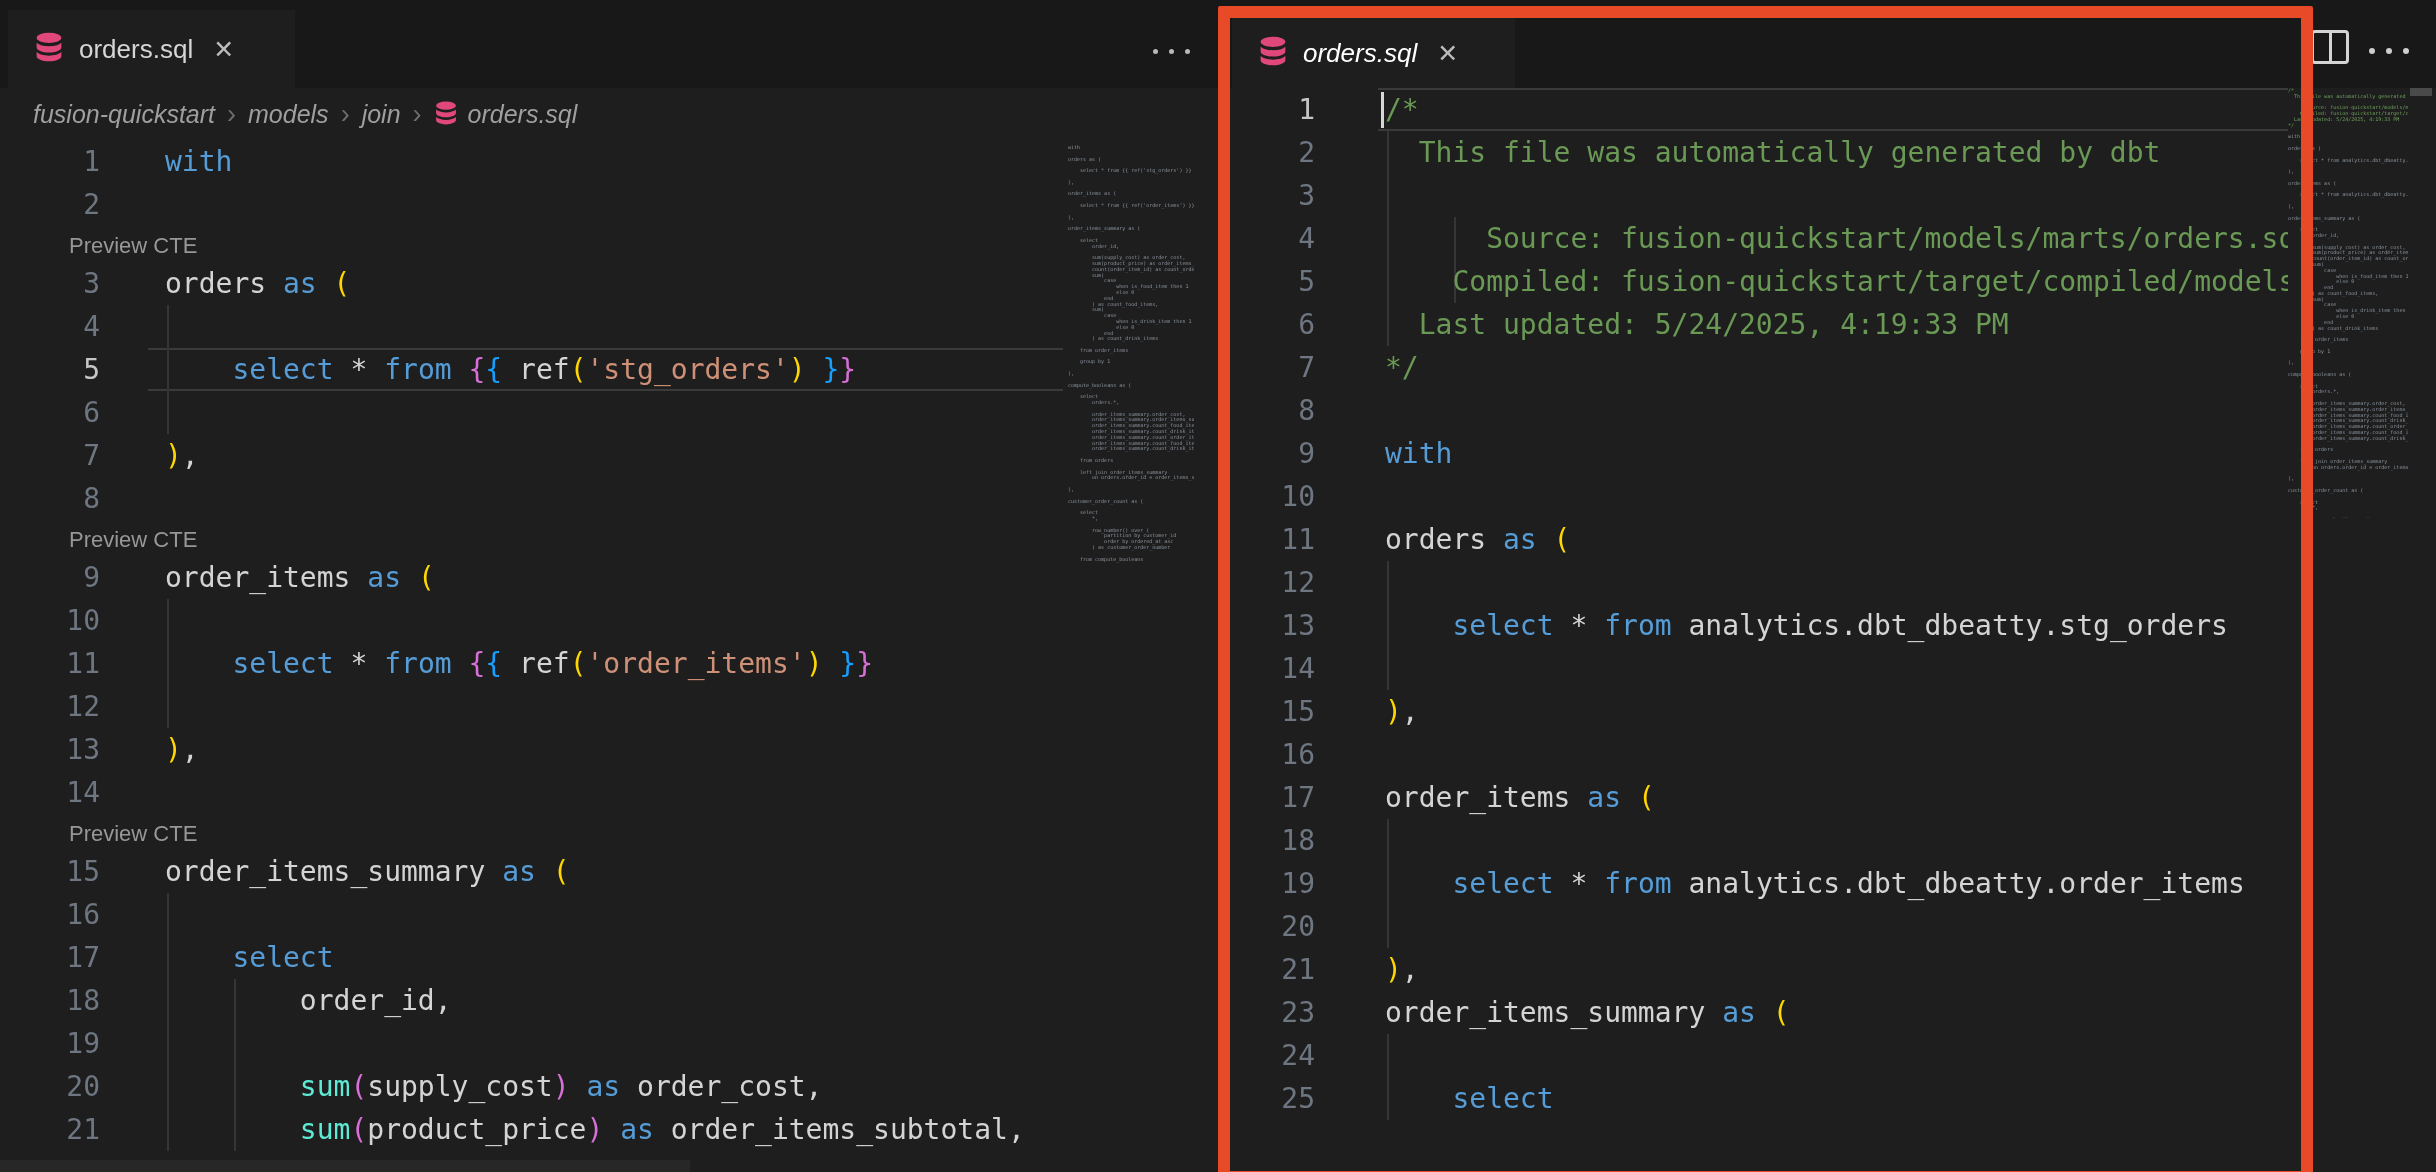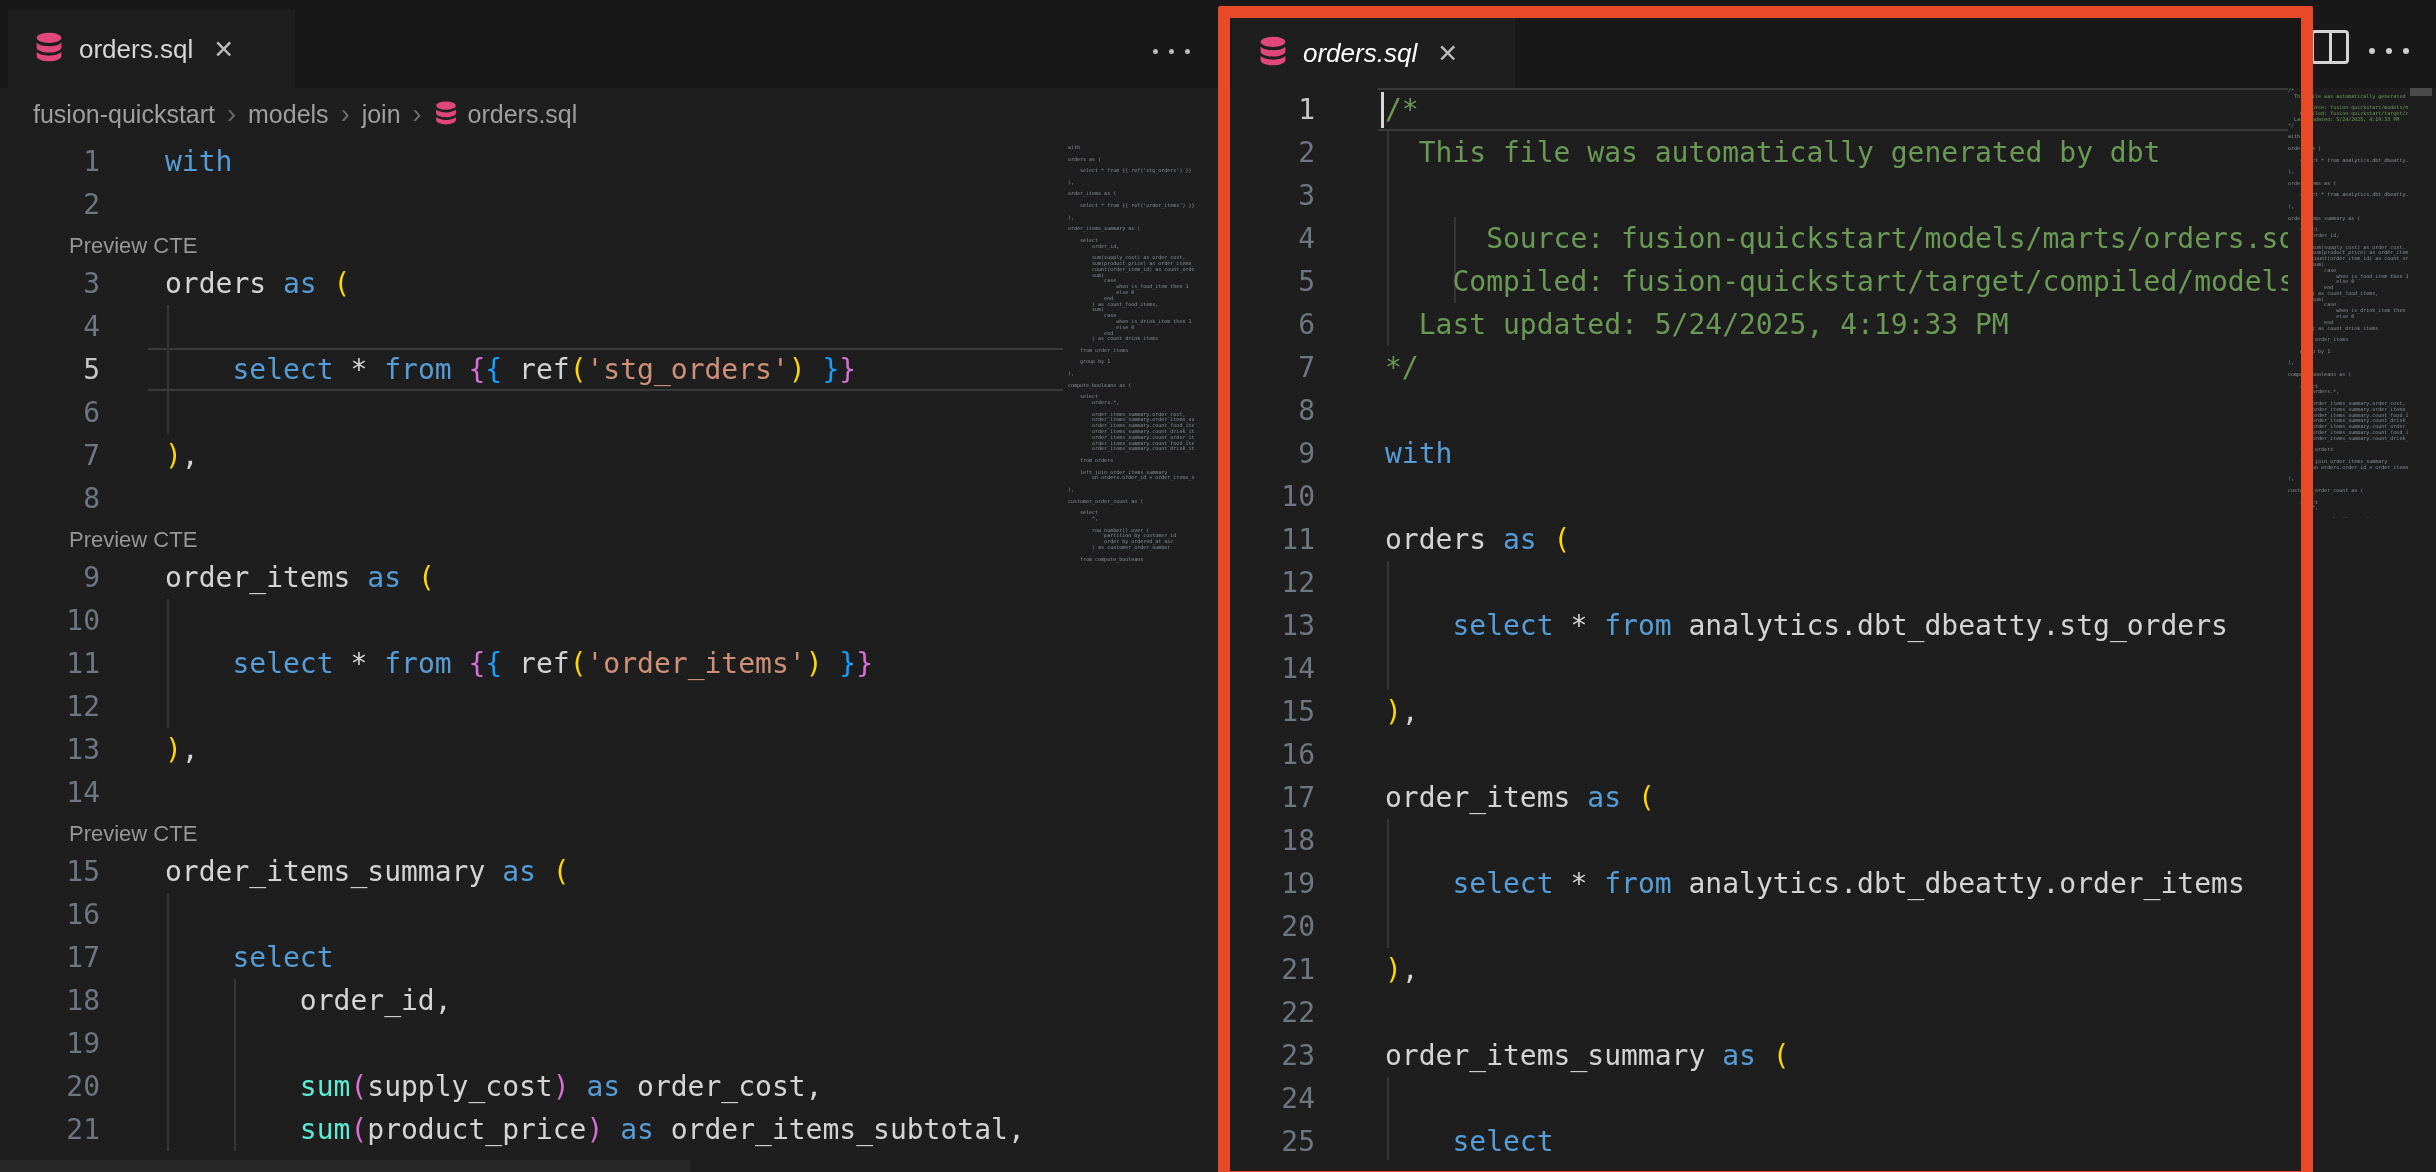--- a/index.html
+++ b/index.html
@@ -20,21 +20,21 @@
   .tab .dbicon{margin-left:26px;flex:0 0 auto;color:#e0487c;}
   .tab .tlabel{margin-left:15px;font-size:26px;color:#d6d6d6;}
   #tab-right .tlabel{font-style:italic;color:#ffffff;}
   .tab .tclose{margin-left:20px;font-size:25px;color:#bcbcbc;}
 
   
   #breadcrumb{position:absolute;left:0;right:0;top:88px;height:52px;background:#1e1e1e;
               display:flex;align-items:center;padding-left:33px;font-size:25px;color:#9f9f9f;}
   #breadcrumb .sep{color:#6e6e6e;font-size:27px;padding:0 12px;}
   #breadcrumb .dbicon{color:#e0487c;margin-right:10px;position:relative;top:2px;}
-  .crumb{cursor:pointer;}
+  .crumb{cursor:pointer;font-style:italic;}
 
   
   .codearea{position:absolute;overflow:hidden;}
   #code-left{left:0;top:140px;width:1068px;height:1032px;}
   #code-right{left:27px;top:88px;width:1056px;height:1072px;}
   .crow{position:relative;height:43px;line-height:43px;white-space:pre;
         font-family:"DejaVu Sans Mono",monospace;font-size:28px;}
   .lensrow{height:36px;line-height:36px;}
   .lens{font-family:"Liberation Sans",sans-serif;font-size:22px;color:#979797;padding-left:69px;cursor:pointer;}
   .ln{position:absolute;left:0;top:0;width:100px;text-align:right;color:#6e7681;}
@@ -264,21 +264,20 @@
       <div class="crow"><div class="guide" style="left: 155px;"></div><span class="ln">12</span><span class="codetext"></span></div>
       <div class="crow"><div class="guide" style="left: 155px;"></div><span class="ln">13</span><span class="codetext"><span class="tok-fg">    </span><span class="tok-kw">select</span><span class="tok-fg"> * </span><span class="tok-kw">from</span><span class="tok-fg"> analytics.dbt_dbeatty.stg_orders</span></span></div>
       <div class="crow"><div class="guide" style="left: 155px;"></div><span class="ln">14</span><span class="codetext"></span></div>
       <div class="crow"><span class="ln">15</span><span class="codetext"><span class="tok-b1">)</span><span class="tok-fg">,</span></span></div>
       <div class="crow"><span class="ln">16</span><span class="codetext"></span></div>
       <div class="crow"><span class="ln">17</span><span class="codetext"><span class="tok-fg">order_items </span><span class="tok-kw">as</span><span class="tok-fg"> </span><span class="tok-b1">(</span></span></div>
       <div class="crow"><div class="guide" style="left: 155px;"></div><span class="ln">18</span><span class="codetext"></span></div>
       <div class="crow"><div class="guide" style="left: 155px;"></div><span class="ln">19</span><span class="codetext"><span class="tok-fg">    </span><span class="tok-kw">select</span><span class="tok-fg"> * </span><span class="tok-kw">from</span><span class="tok-fg"> analytics.dbt_dbeatty.order_items</span></span></div>
       <div class="crow"><div class="guide" style="left: 155px;"></div><span class="ln">20</span><span class="codetext"></span></div>
       <div class="crow"><span class="ln">21</span><span class="codetext"><span class="tok-b1">)</span><span class="tok-fg">,</span></span></div>
-      <div class="crow"><span class="ln">22</span><span class="codetext"></span></div>
       <div class="crow"><span class="ln">23</span><span class="codetext"><span class="tok-fg">order_items_summary </span><span class="tok-kw">as</span><span class="tok-fg"> </span><span class="tok-b1">(</span></span></div>
       <div class="crow"><div class="guide" style="left: 155px;"></div><span class="ln">24</span><span class="codetext"></span></div>
       <div class="crow"><div class="guide" style="left: 155px;"></div><span class="ln">25</span><span class="codetext"><span class="tok-fg">    </span><span class="tok-kw">select</span></span></div>
     </div>
 
   <div class="minimap" id="minimap-right">
       <div class="mline cm">/*</div>
       <div class="mline cm">  This file was automatically generated by dbt</div>
       <div class="mline cm">&nbsp;</div>
       <div class="mline cm">      Source: fusion-quickstart/models/marts/orders.sql</div>

